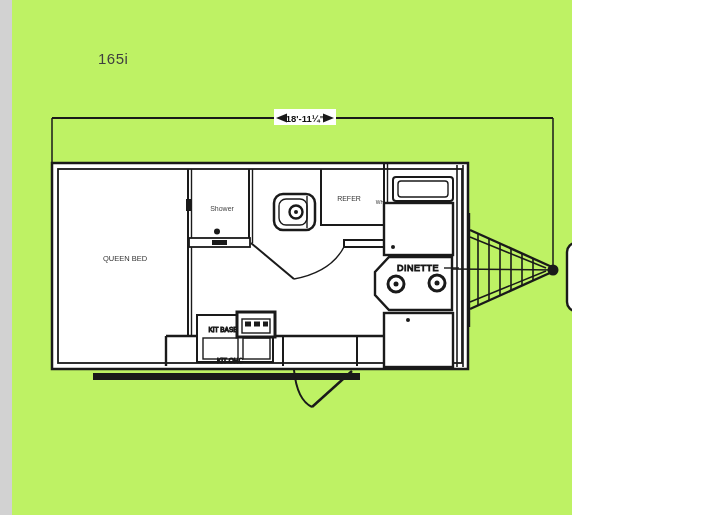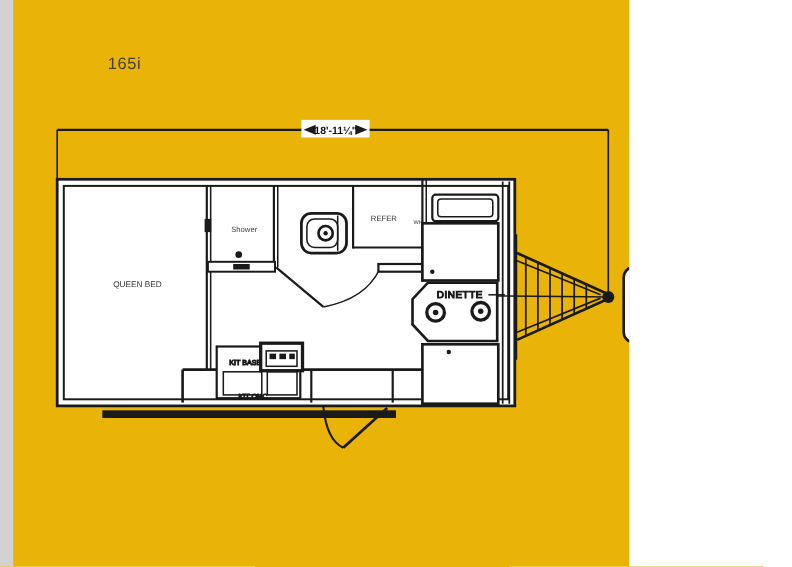--- a/index.html
+++ b/index.html
@@ -1,17 +1,17 @@
 <!DOCTYPE html>
 <html><head>
 <meta charset="utf-8">
 <style>
   html,body{margin:0;padding:0;}
   body{width:720px;height:515px;background:#ffffff;font-family:"Liberation Sans", sans-serif;}
-  #screen{position:relative;width:572px;height:515px;background:#eab308;overflow:hidden;}
+  #screen{position:relative;width:572px;height:515px;background:#bef264;overflow:hidden;}
   .strip{position:absolute;top:0;height:515px;}
   #strip-left{left:0;width:12px;background:#d2d2d2;}
   #strip-right{left:701px;width:19px;background:#cccccc;border-left:1px solid #dedede;}
   #model-title{position:absolute;left:98px;top:50px;font-size:15px;color:#3f3f3f;letter-spacing:0.5px;}
   svg{position:absolute;left:0;top:0;}
   svg text{font-family:"Liberation Sans", sans-serif;}
   .lbl{fill:#333;}
 </style>
 </head>
 <body>

